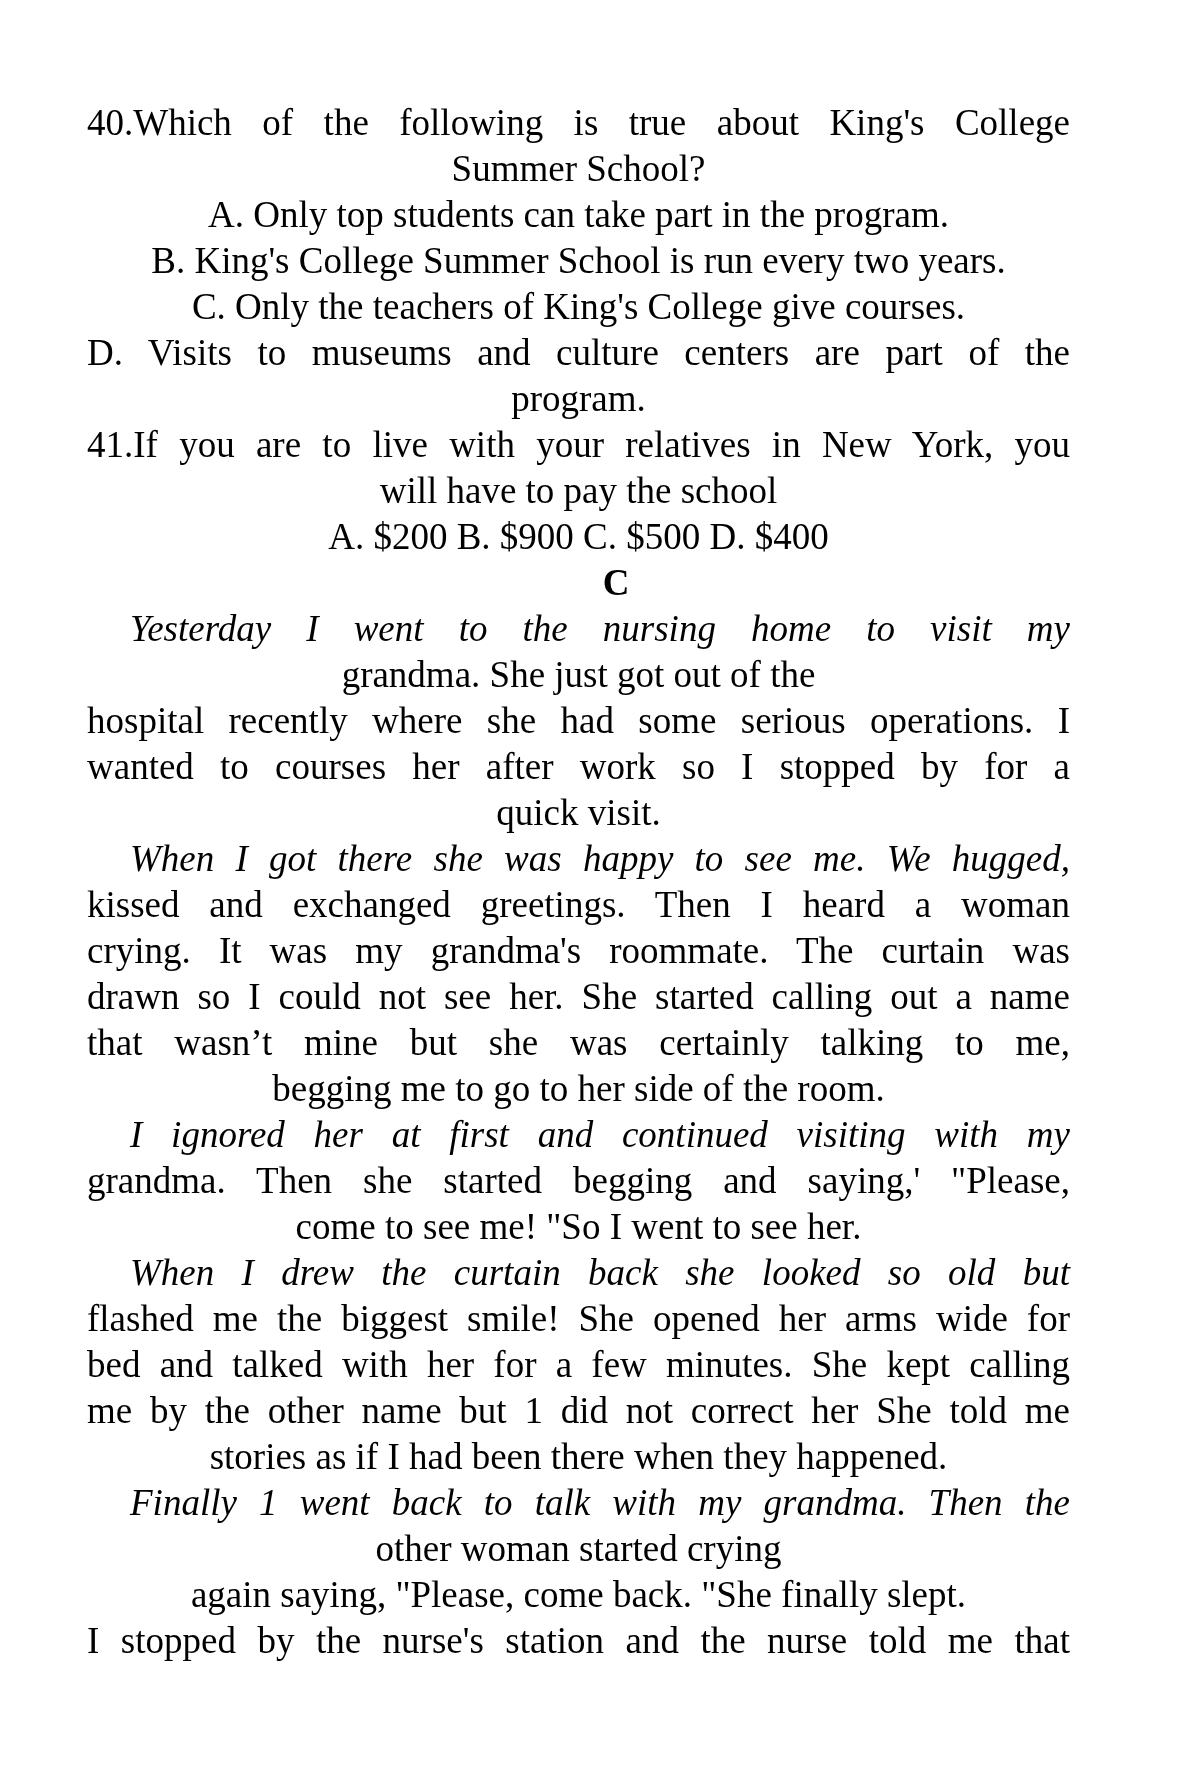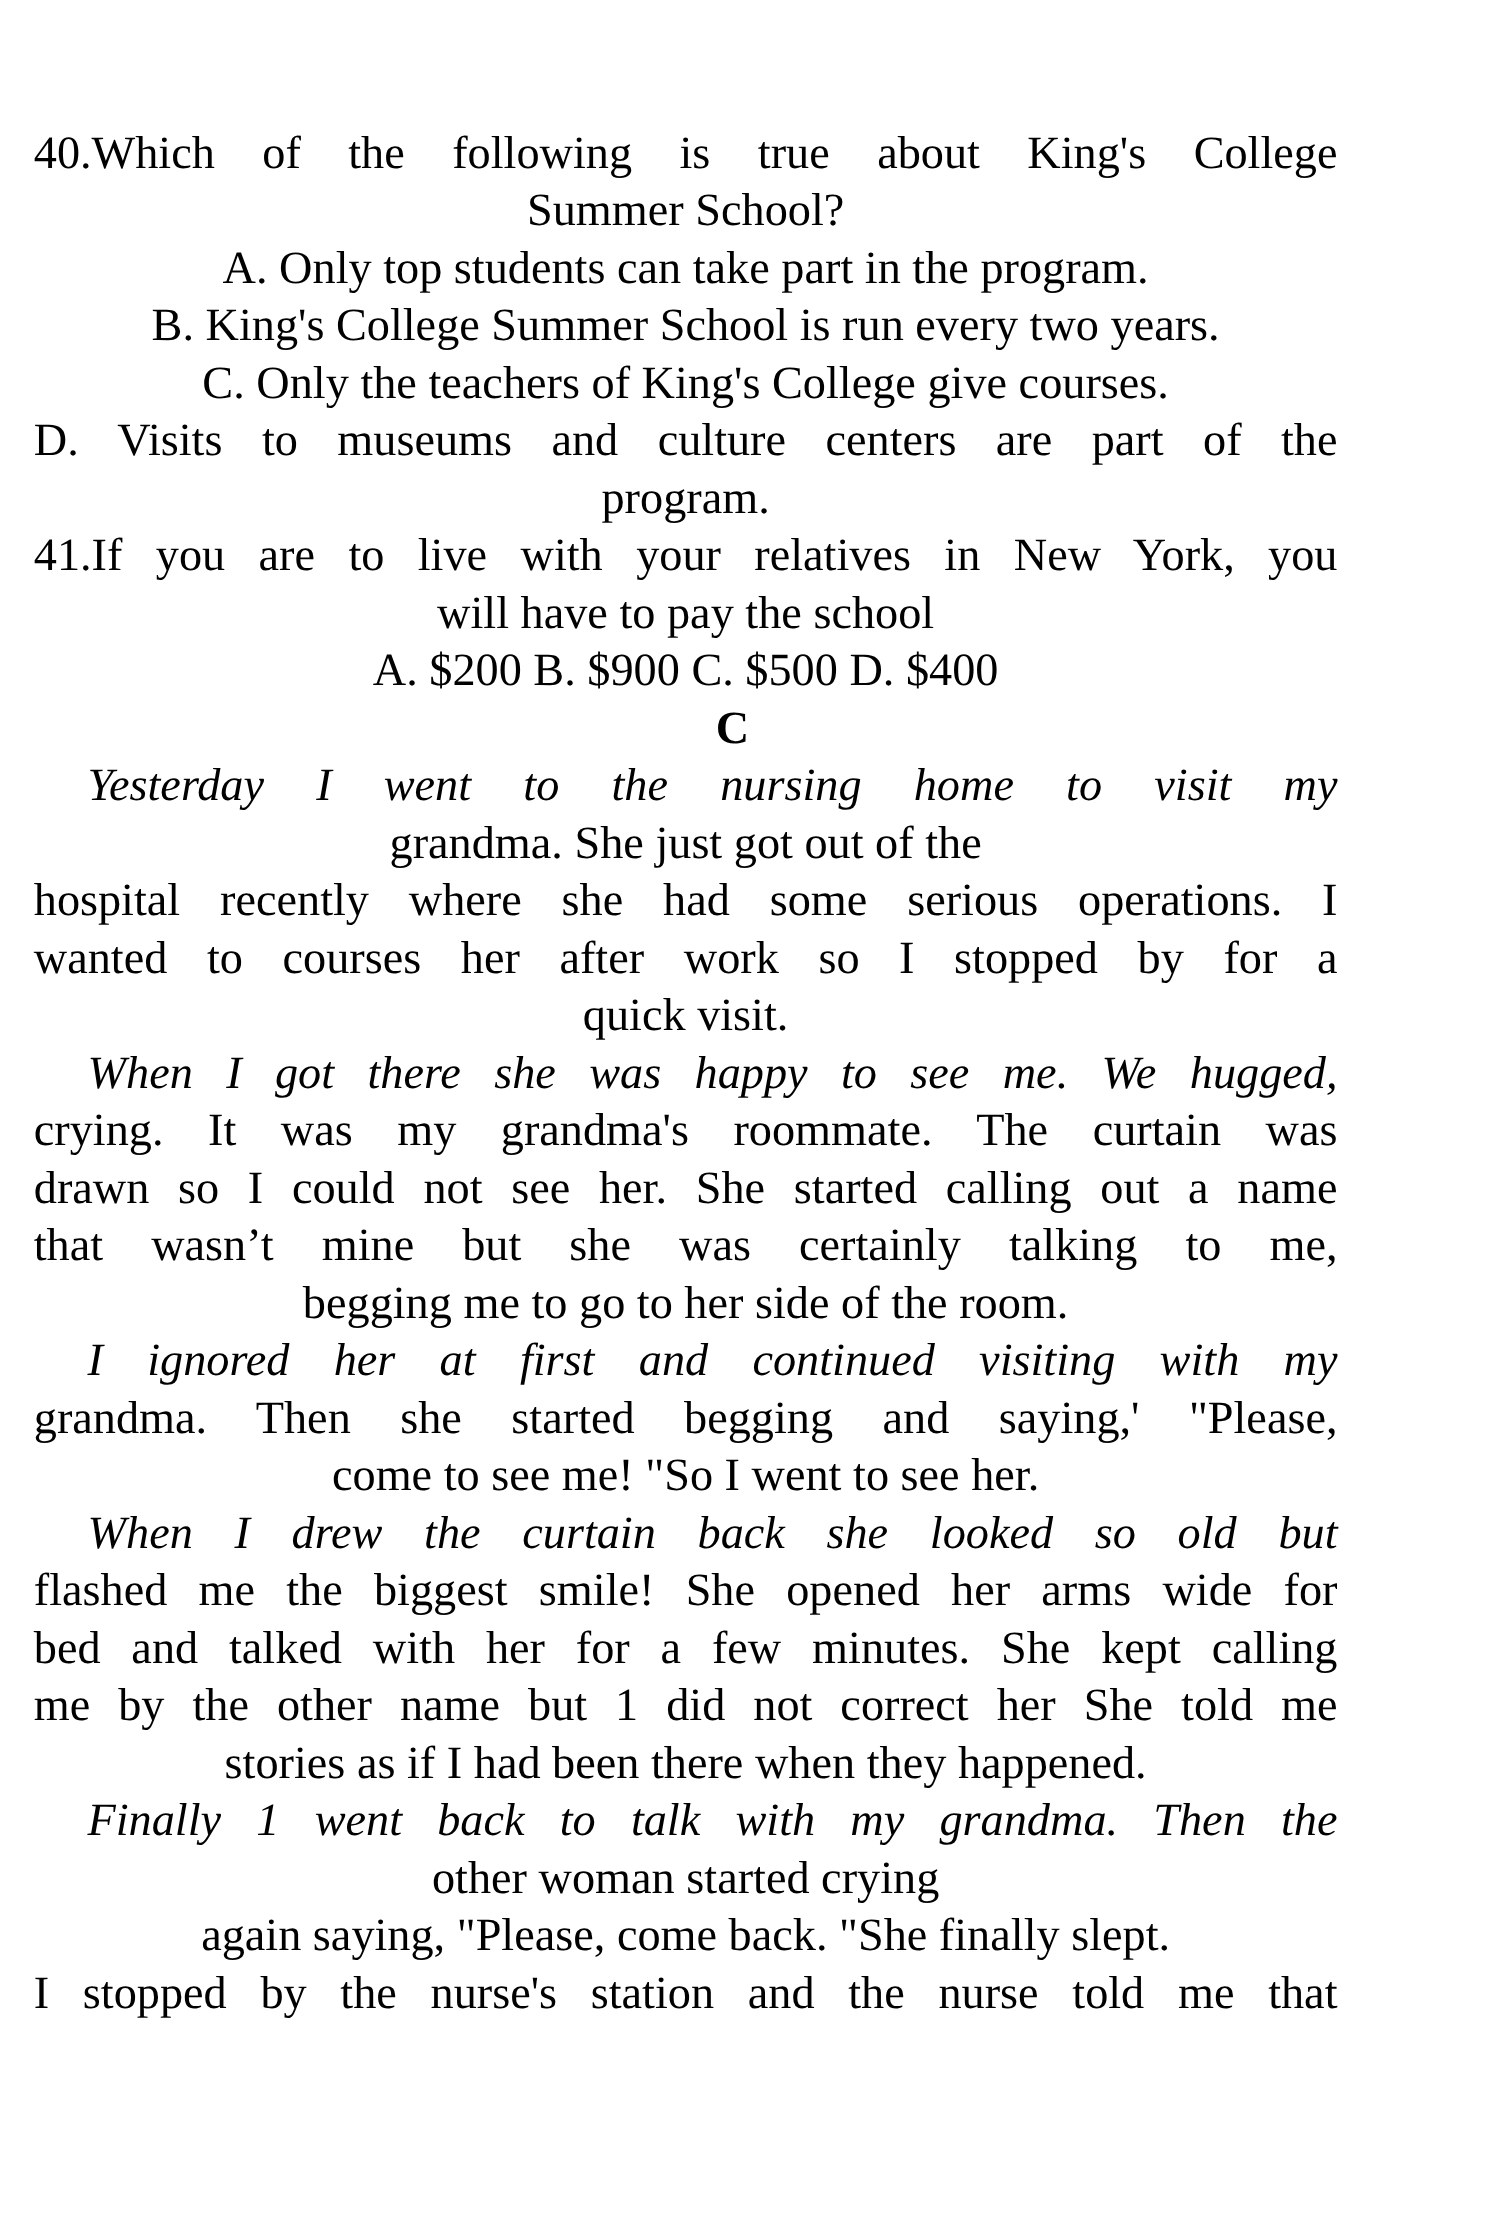--- a/index.html
+++ b/index.html
@@ -9,21 +9,21 @@
   }
   body {
     width: 1200px;
     height: 1792px;
     overflow: hidden;
   }
   .page {
     box-sizing: border-box;
     width: 1200px;
     height: 1792px;
-    padding: 100px 130px 0 27px;
+    padding: 100px 130px 0 87px;
     font-family: "Liberation Serif", "DejaVu Serif", serif;
     font-size: 37px;
     line-height: 46px;
     color: #000000;
     background: #ffffff;
   }
   .line {
     height: 46px;
     text-align: center;
   }
@@ -59,20 +59,21 @@
     <div class="line justify">41.If you are to live with your relatives in New York, you</div>
     <div class="line left">will have to pay the school</div>
     <div class="line left">A. $200 B. $900 C. $500 D. $400</div>
     <div class="line center bold">C</div>
     <div class="line justify indent">Yesterday I went to the nursing home to visit my</div>
     <div class="line left">grandma. She just got out of the</div>
     <div class="line justify">hospital recently where she had some serious operations. I</div>
     <div class="line justify">wanted to courses her after work so I stopped by for a</div>
     <div class="line left">quick visit.</div>
     <div class="line justify indent">When I got there she was happy to see me. We hugged,</div>
+    <div class="line justify">kissed and exchanged greetings. Then I heard a woman</div>
     <div class="line justify">crying. It was my grandma's roommate. The curtain was</div>
     <div class="line justify">drawn so I could not see her. She started calling out a name</div>
     <div class="line justify">that wasn’t mine but she was certainly talking to me,</div>
     <div class="line left">begging me to go to her side of the room.</div>
     <div class="line justify indent">I ignored her at first and continued visiting with my</div>
     <div class="line justify">grandma. Then she started begging and saying,' "Please,</div>
     <div class="line left">come to see me! "So I went to see her.</div>
     <div class="line justify indent">When I drew the curtain back she looked so old but</div>
     <div class="line justify">flashed me the biggest smile! She opened her arms wide for</div>
     <div class="line justify">bed and talked with her for a few minutes. She kept calling</div>

